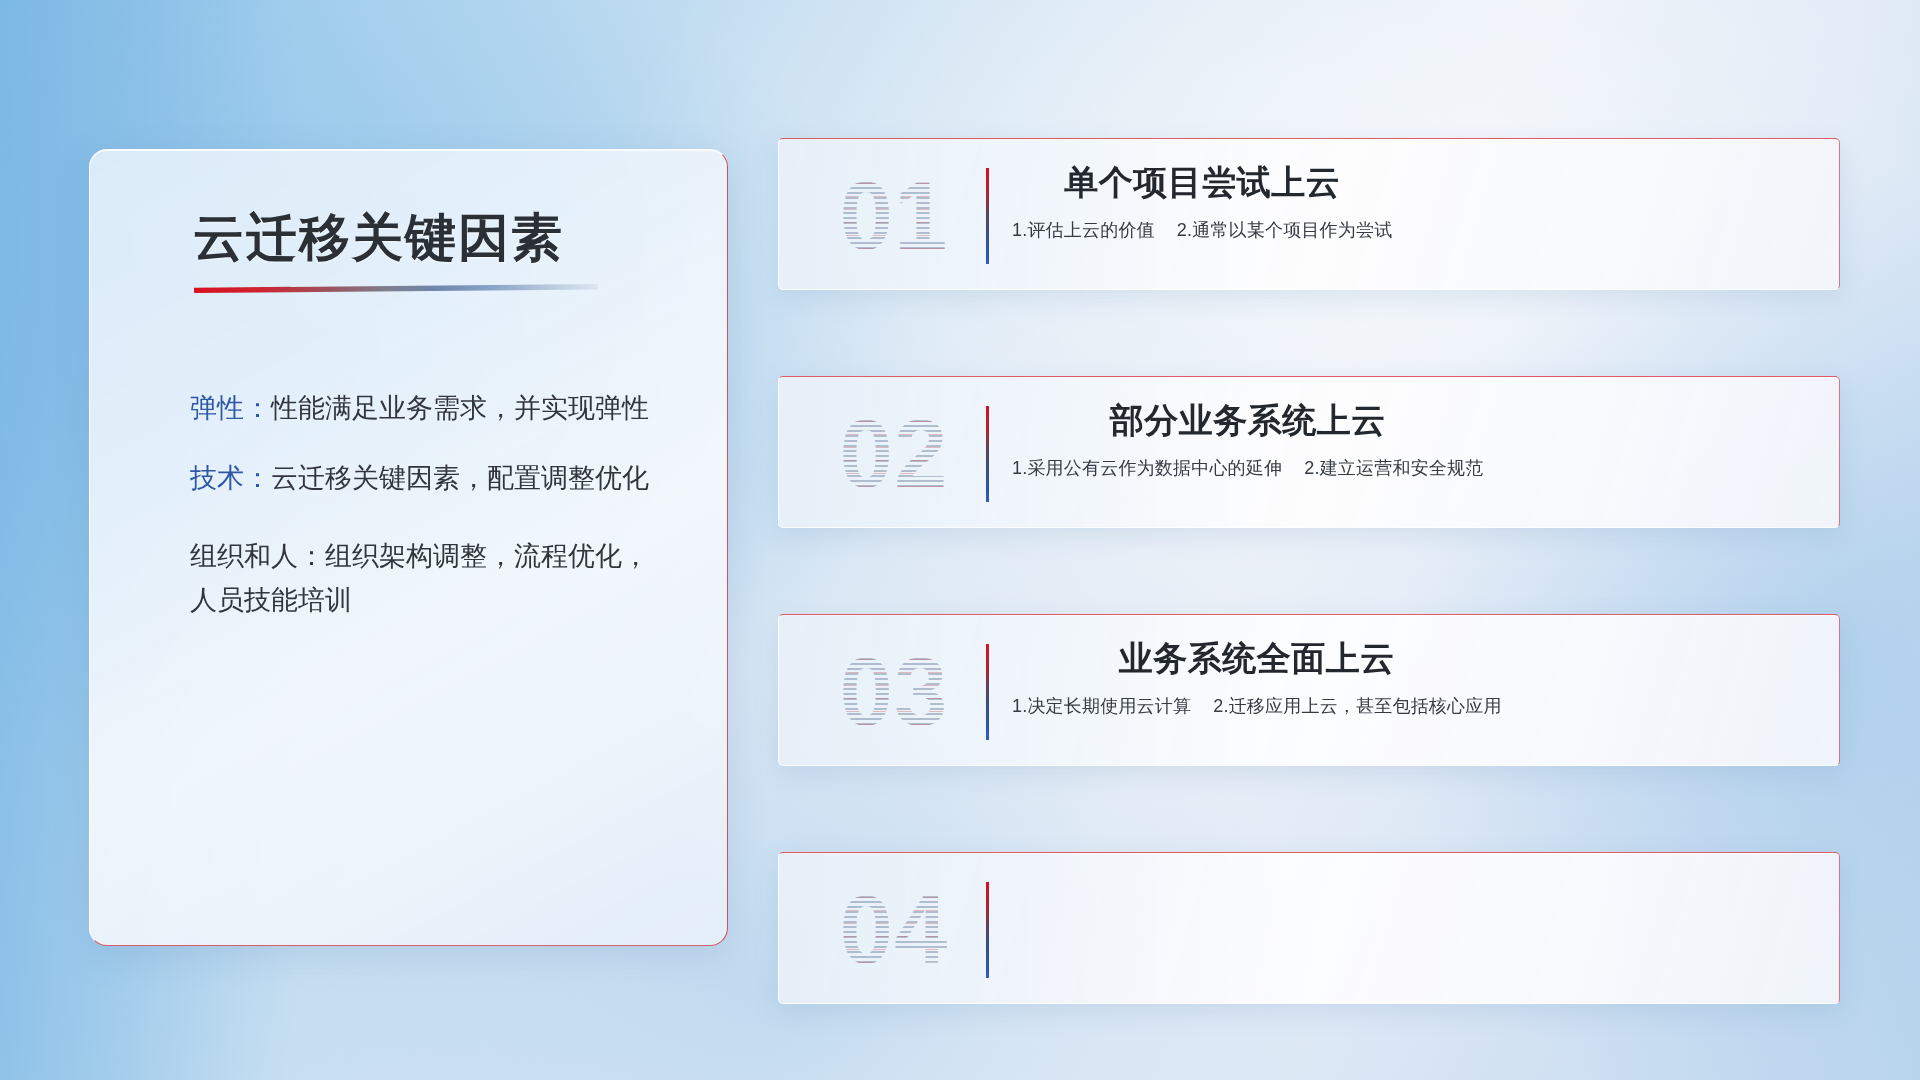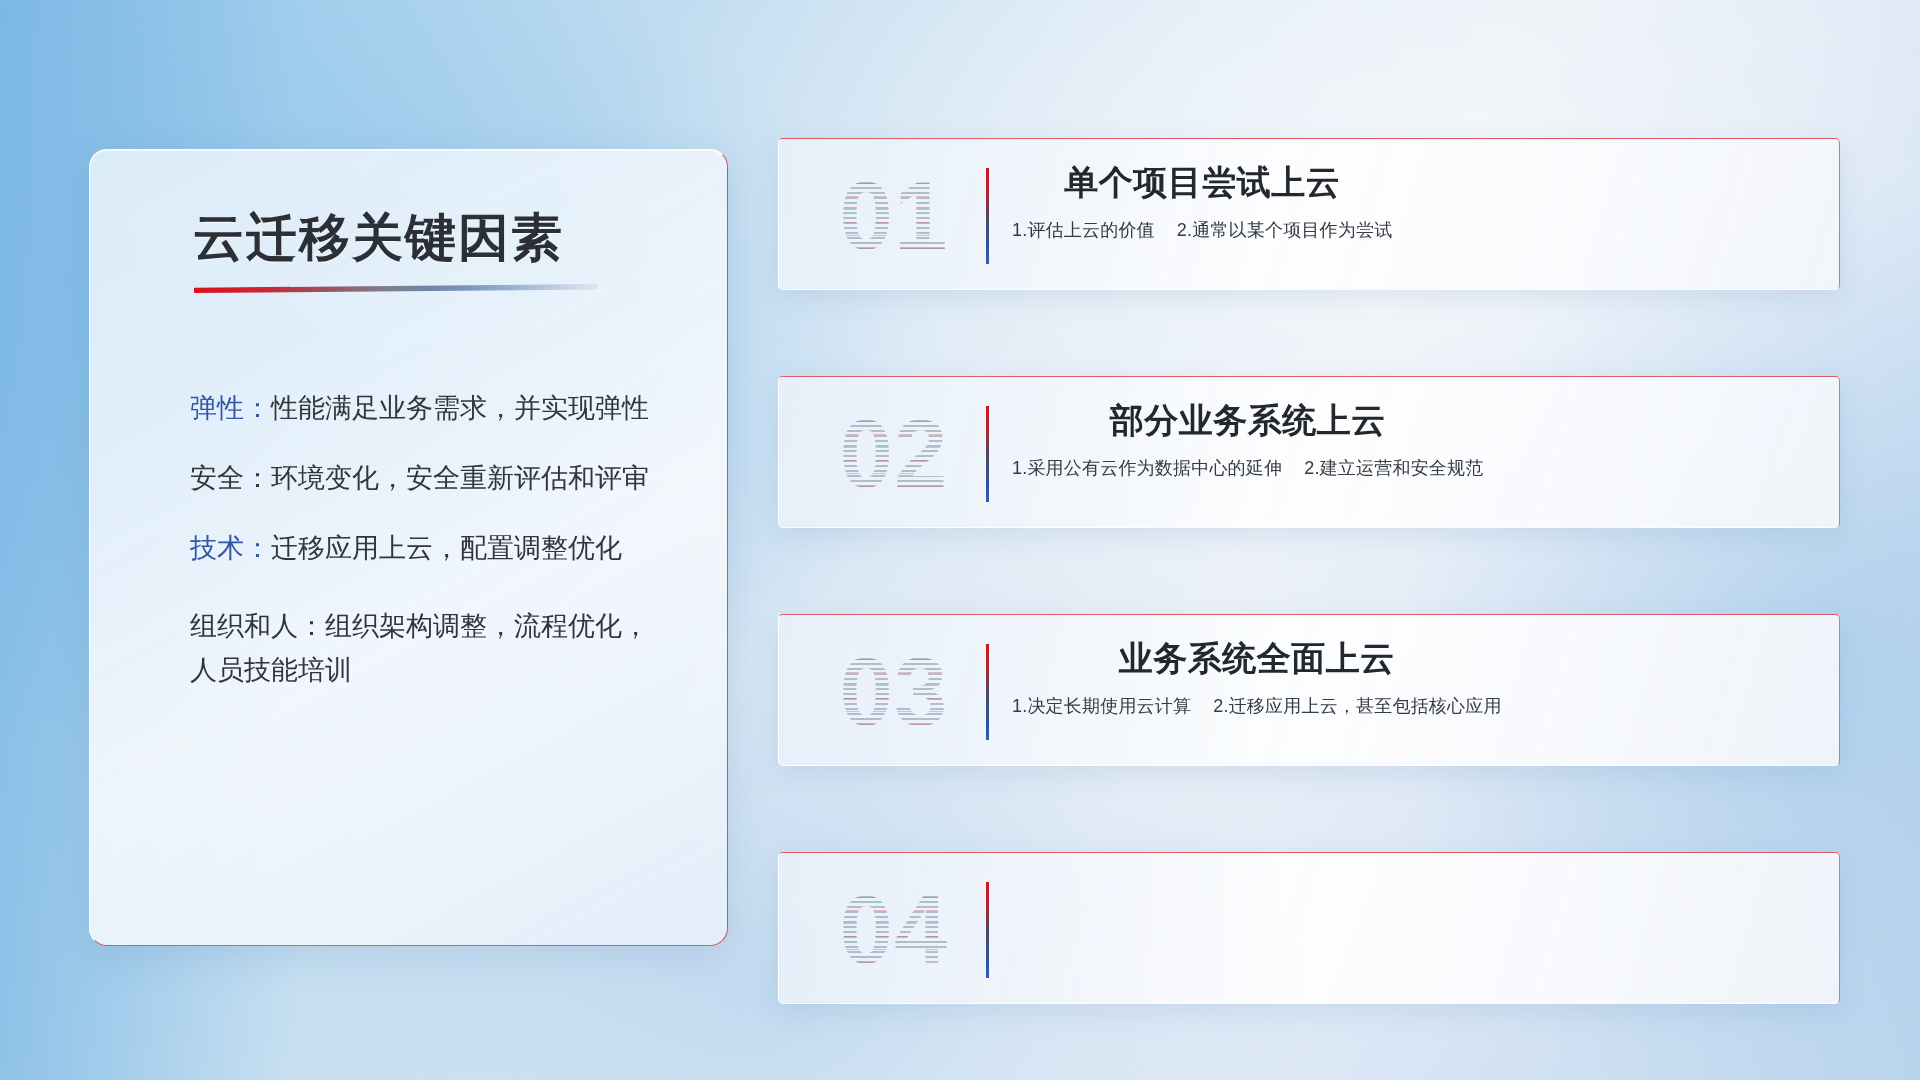--- a/index.html
+++ b/index.html
@@ -184,22 +184,21 @@
   <div class="bg-l6"></div>
 </div>
 
 <div id="stage">
 
   <section id="left-panel">
     <h1 id="panel-title">云迁移关键因素</h1>
     <div id="title-rule"></div>
     <div id="factor-list">
         <div class="factor-row"><span class="factor-label accent">弹性：</span><span class="factor-desc">性能满足业务需求，并实现弹性</span></div>
-        <div class="factor-row"><span class="factor-label">安全：</span><span class="factor-desc">环境变化，安全重新评估和评审</span></div>
-        <div class="factor-row"><span class="factor-label accent">技术：</span><span class="factor-desc">迁移应用上云，配置调整优化</span></div>
+        <div class="factor-row"><span class="factor-label accent">技术：</span><span class="factor-desc">云迁移关键因素，配置调整优化</span></div>
         <div class="factor-row wrap"><span class="factor-label">组织和人：</span><span class="factor-desc">组织架构调整，流程优化，人员技能培训</span></div>
       </div>
   </section>
 
   <section id="cards">
       <article class="step-card">
         <div class="step-num">01</div>
         <div class="step-num-tint">01</div>
         <div class="step-divider"></div>
         <div class="step-text">

